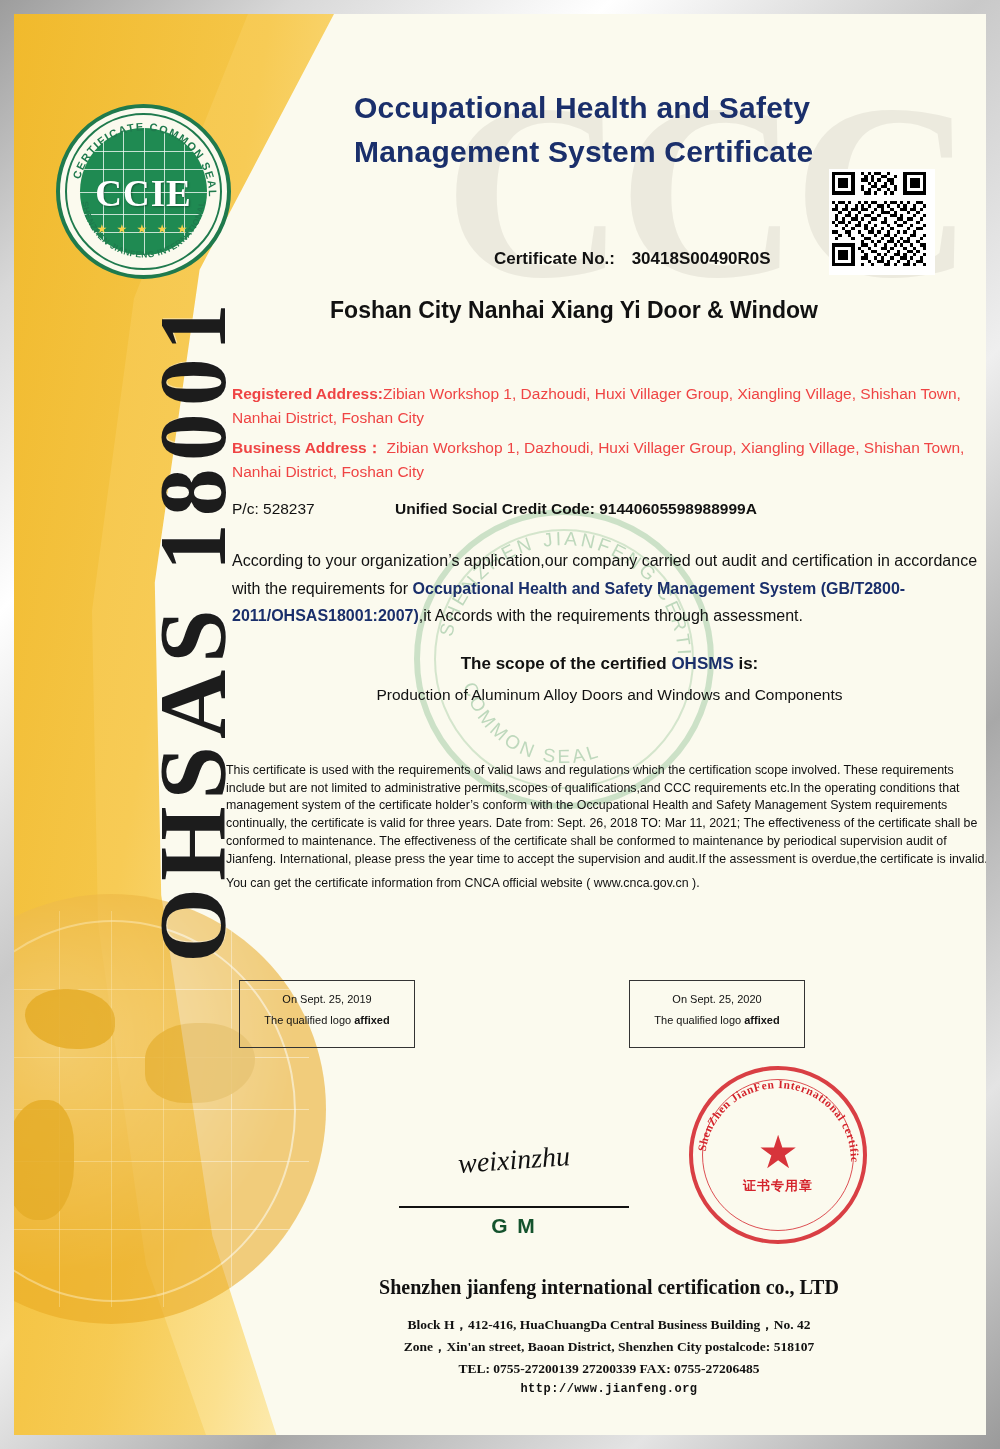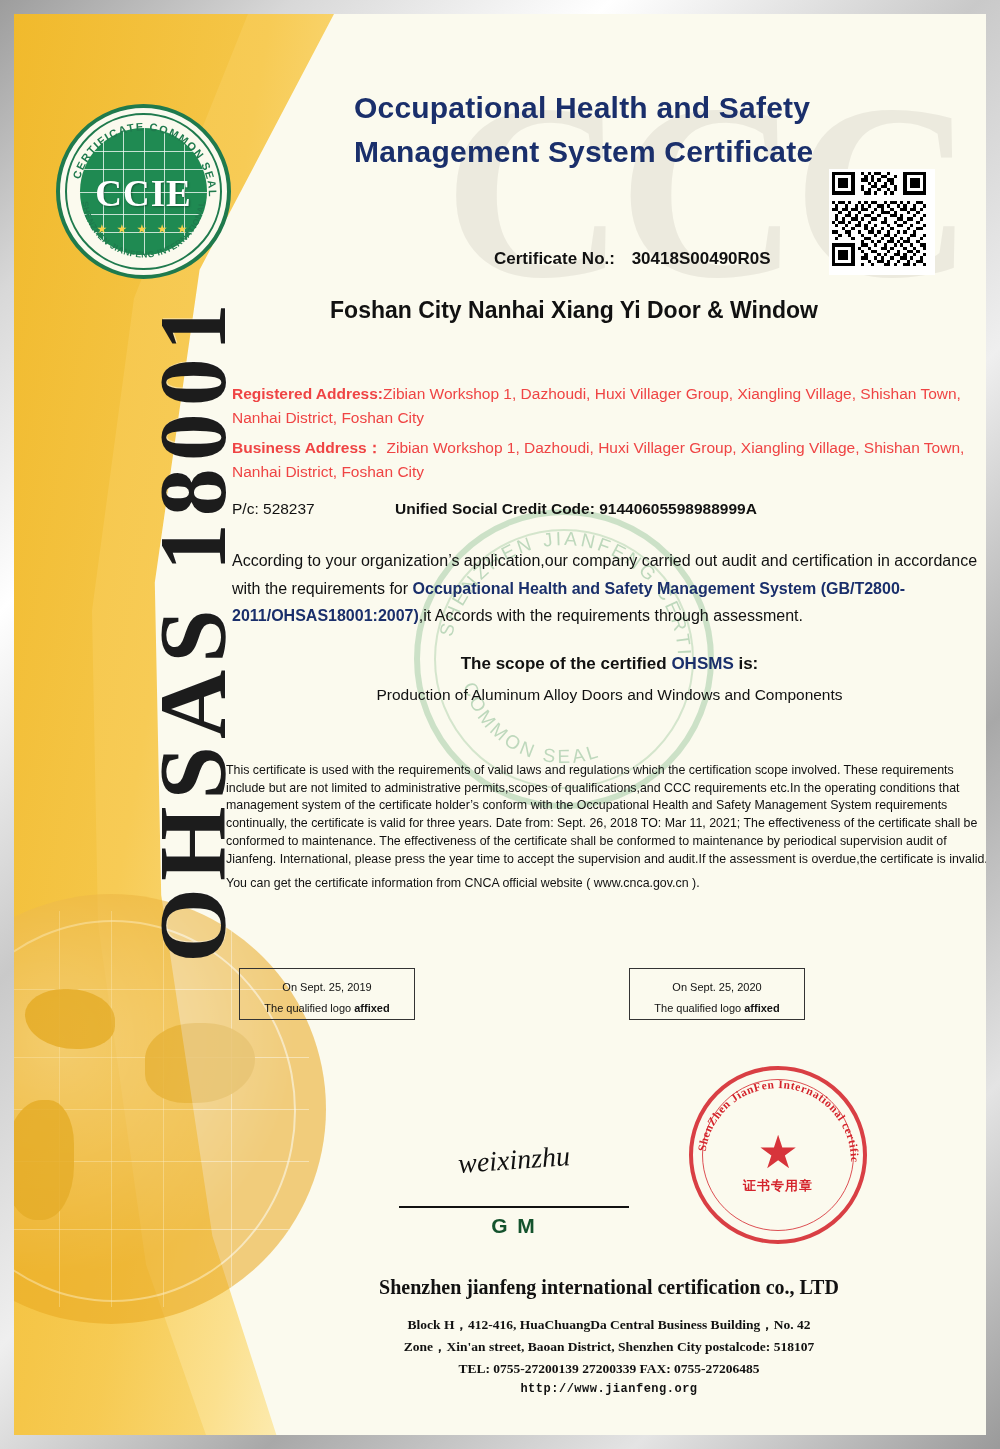--- a/index.html
+++ b/index.html
@@ -342,23 +342,23 @@
   .fineprint p { margin: 0 0 7px 0; }
   .stamp-boxes {
     position: absolute;
     left: 12px;
     top: 950px;
     width: 762px;
     height: 56px;
   }
   .stamp-box {
     position: absolute;
-    top: 4px;
+    top: 16px;
     width: 176px;
-    height: 52px;
+    height: 68px;
     border: 1px solid #333;
     text-align: center;
     font-size: 11px;
     color: #111;
     box-sizing: border-box;
     padding-top: 8px;
     line-height: 1.9;
   }
   .stamp-box.b1 { left: 13px; }
   .stamp-box.b2 { left: 403px; }

